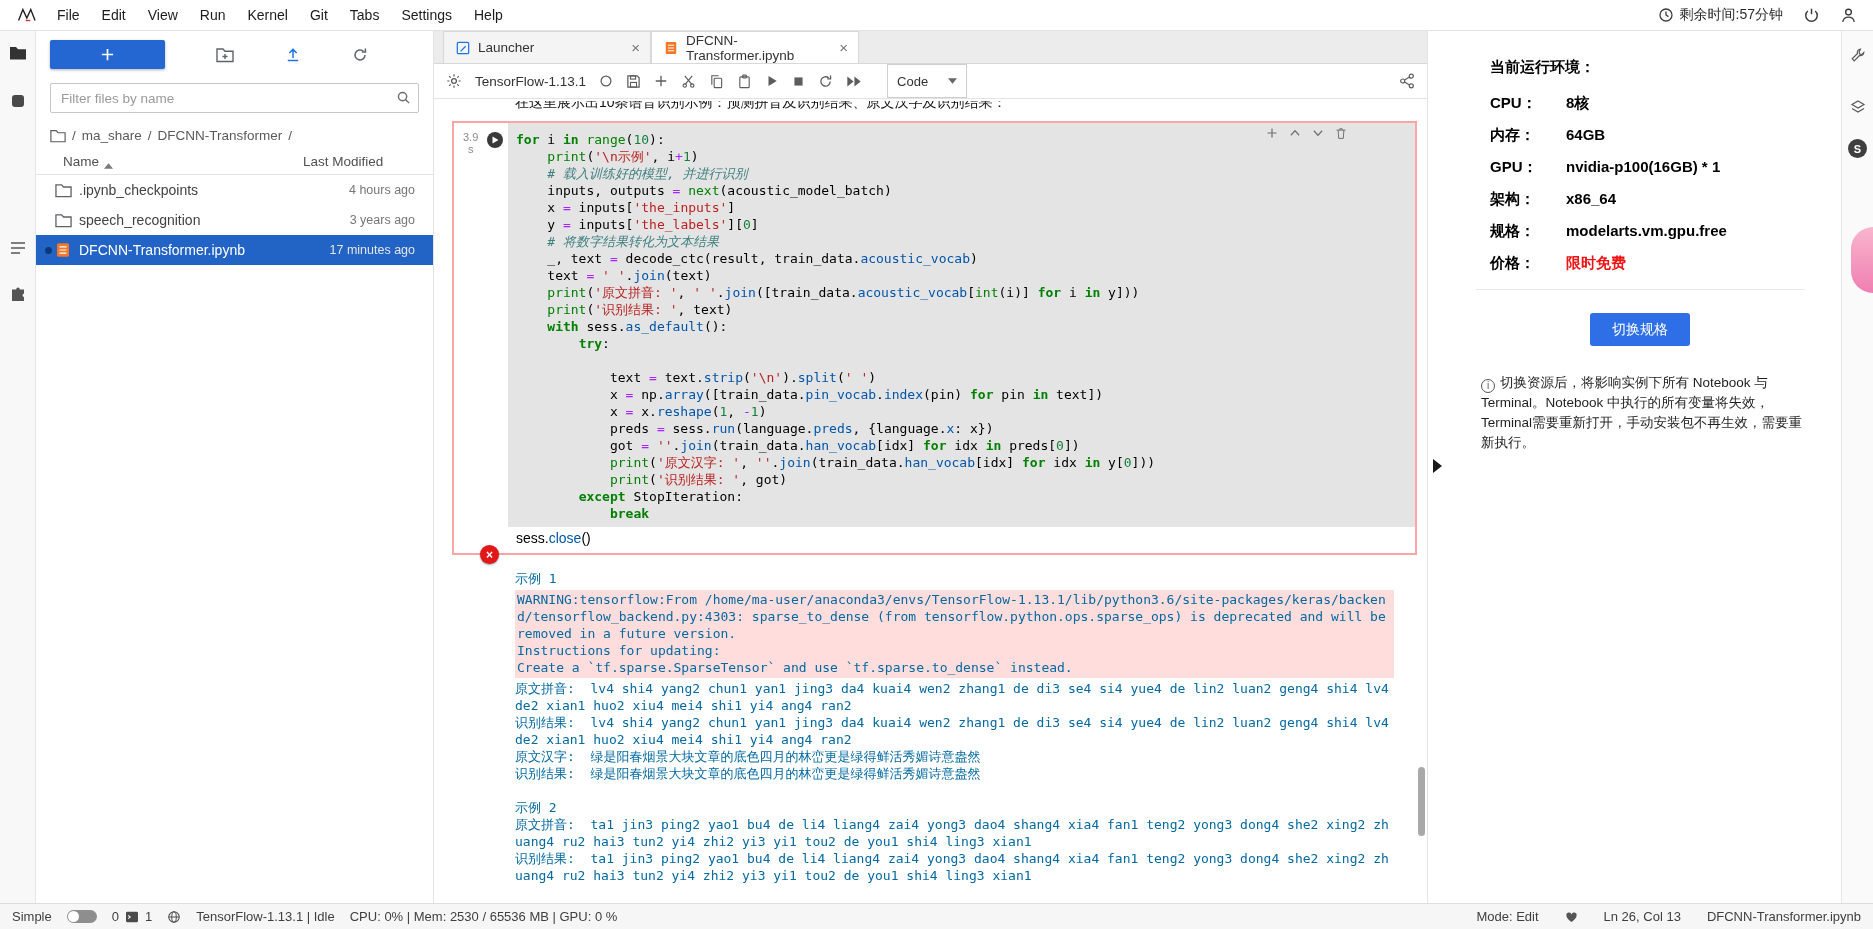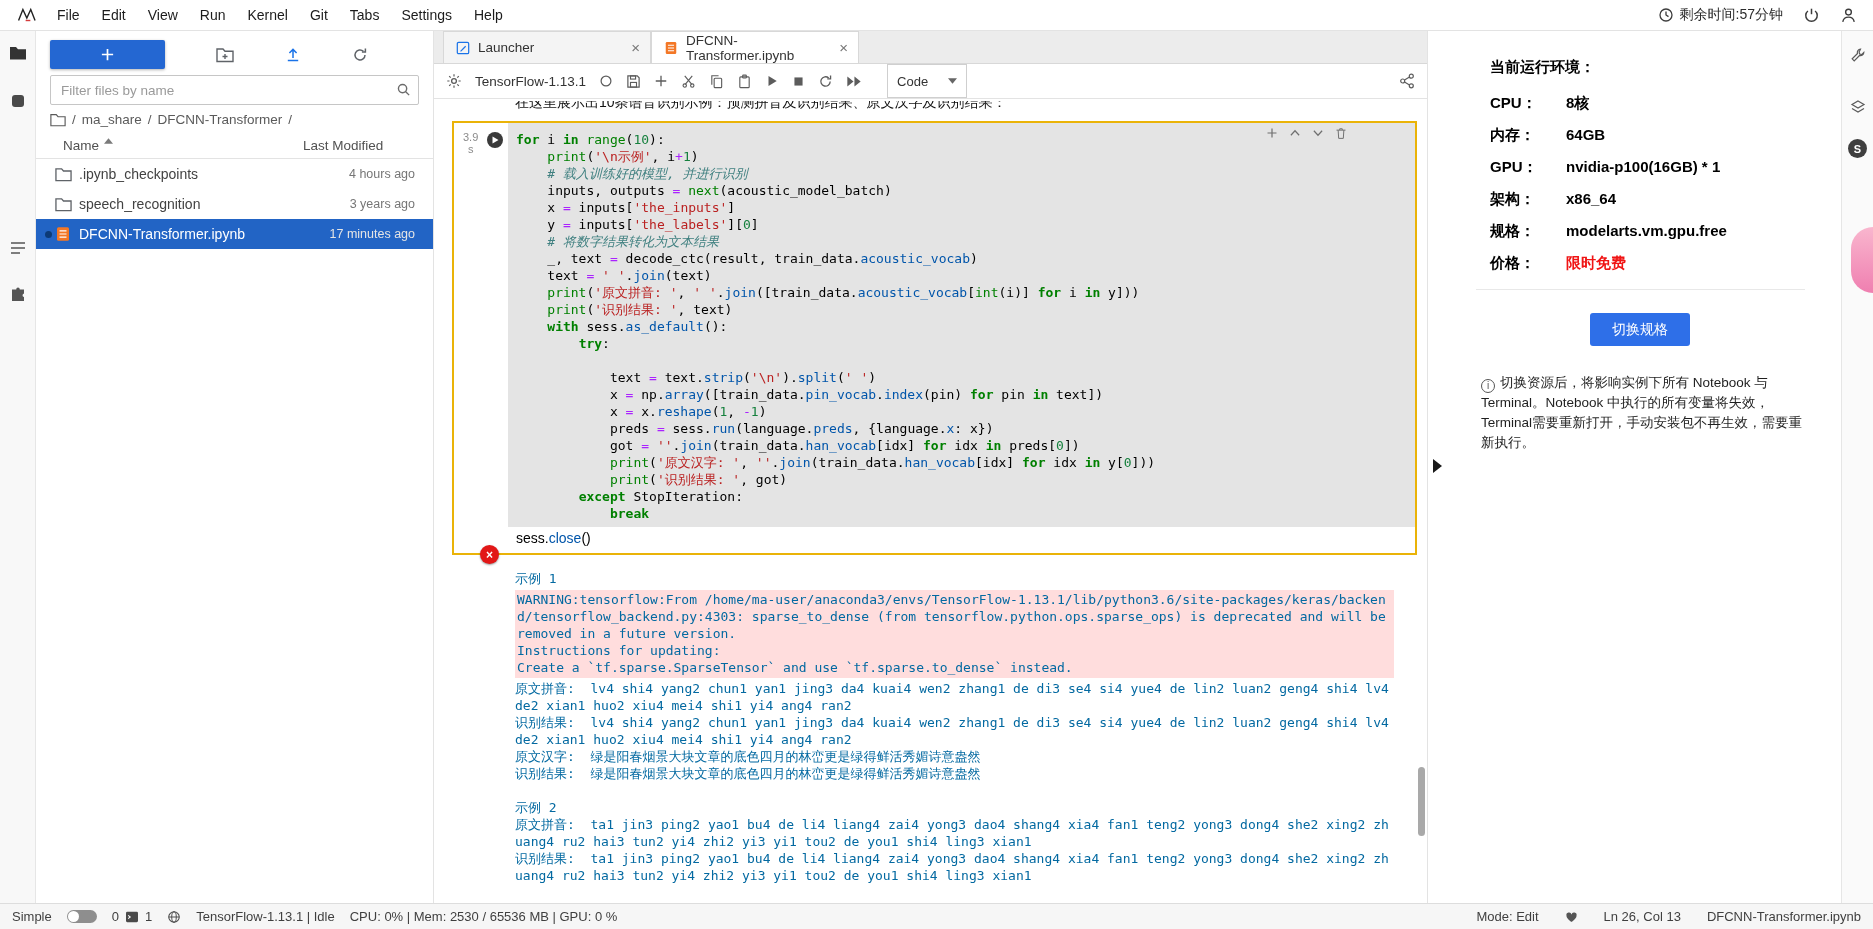--- a/index.html
+++ b/index.html
@@ -22,28 +22,28 @@
   .activity-bar{flex:0 0 36px;background:#f8f8f8;border-right:1px solid #e6e6e6;display:flex;flex-direction:column;align-items:center;padding-top:14px;color:#555}
   .act-icon{margin-bottom:32px;cursor:pointer}
   .act-icon.gap-big{margin-top:100px}
 
   
   .file-panel{flex:0 0 398px;border-right:1px solid #e3e3e3;display:flex;flex-direction:column;background:#fff}
   .fp-toolbar{display:flex;align-items:center;padding:9px 14px 6px}
   .new-btn{width:115px;height:29px;background:#2467d2;border-radius:2px;display:flex;align-items:center;justify-content:center;color:#fff;box-shadow:0 1px 3px rgba(0,0,0,.3);cursor:pointer}
   .fp-icons{flex:1;display:flex;justify-content:space-evenly;align-items:center;color:#5f6368}
   .fp-icons .upload{color:#1a73e8}
-  .search-wrap{margin:0 14px;position:relative}
+  .search-wrap{margin:8px 14px;position:relative}
   .search-input{width:100%;height:30px;border:1px solid #c6c6c6;border-radius:2px;padding:0 32px 0 10px;font-size:13.5px;color:#333;background:#fff;outline:none;font-family:"Liberation Sans",sans-serif}
   .search-input::placeholder{color:#9a9a9a}
   .search-icon{position:absolute;right:8px;top:7px;color:#6b6b6b}
   .breadcrumb{display:flex;align-items:center;gap:6px;padding:7px 14px 6px;font-size:13.5px;color:#5a5a5a}
   .crumb{cursor:pointer}
   .listing-header{display:flex;align-items:center;border-bottom:1px solid #e3e3e3;padding:5px 18px 5px 27px;font-size:13.5px;color:#515151}
-  .lh-name{flex:1;display:flex;align-items:flex-start;gap:5px;cursor:pointer}
+  .lh-name{flex:1;display:flex;align-items:flex-end;gap:5px;cursor:pointer}
   .lh-mod{width:112px;cursor:pointer}
   .file-list{flex:1}
   .file-row{display:flex;align-items:center;height:30px;padding:0 18px 0 6px;font-size:14px;color:#424242;cursor:pointer}
   .dot-slot{width:13px;display:flex;justify-content:center}
   .open-dot{width:7px;height:7px;border-radius:50%;background:#0c3a77}
   .f-icon{width:17px;margin-right:7px;display:flex;color:#5f6368}
   .f-name{flex:1;white-space:nowrap;overflow:hidden}
   .f-mod{width:112px;text-align:right;font-size:12.5px;color:#767676}
   .file-row.selected{background:#2264c5;color:#fff}
   .file-row.selected .f-mod{color:#e5e5e5}
@@ -57,21 +57,21 @@
   .nb-toolbar{flex:0 0 31px;display:flex;align-items:center;gap:13px;padding:0 12px;border-bottom:1px solid #e3e3e3;color:#5c5c5c;background:#fff}
   .tb-icon{cursor:pointer;display:flex}
   .kernel-name{font-size:13.5px;color:#333}
   .mode-select{display:flex;align-items:center;gap:20px;border:1px solid #cfcfcf;background:#fff;height:23px;padding:16px 9px;font-size:13px;color:#333;margin-left:12px;cursor:pointer}
   .share-btn{margin-left:auto}
 
   .nb-content{flex:1;position:relative;overflow:hidden;background:#fff}
   .md-partial{height:15px;overflow:hidden;margin:2px 0 0 81px;font-size:14px;color:#111}
   .md-partial>div{margin-top:-7px}
 
-  .cell-wrap{margin:5px 10px 0 18px;border:2px solid #eab308;position:relative;display:flex;background:#fff}
+  .cell-wrap{margin:5px 10px 0 18px;border:2px solid #fca5a5;position:relative;display:flex;background:#fff}
   .cell-gutter{flex:0 0 54px;position:relative}
   .exec-time{position:absolute;top:8px;left:9px;font-size:11px;color:#8b8b8b;line-height:12px;text-align:center}
   .run-badge{position:absolute;top:9px;right:5px;width:16px;height:16px;border-radius:50%;background:#3a3a3a;display:flex;align-items:center;justify-content:center;cursor:pointer}
   .cell-body{flex:1;min-width:0}
   .cell-editor{background:#e4e4e4;padding:8px 8px 5px;font-family:"DejaVu Sans Mono",monospace;font-size:13px;line-height:17px;color:#000;cursor:text}
   .code-tail{padding:3px 8px 6px;font-family:Liberation Sans, sans-serif;font-size:14px;line-height:17px;color:#000;cursor:text}
   .code-line{white-space:pre}
   .tok-k{color:#008000;font-weight:bold}
   .tok-b{color:#008000}
   .tok-s{color:#ba2121}

